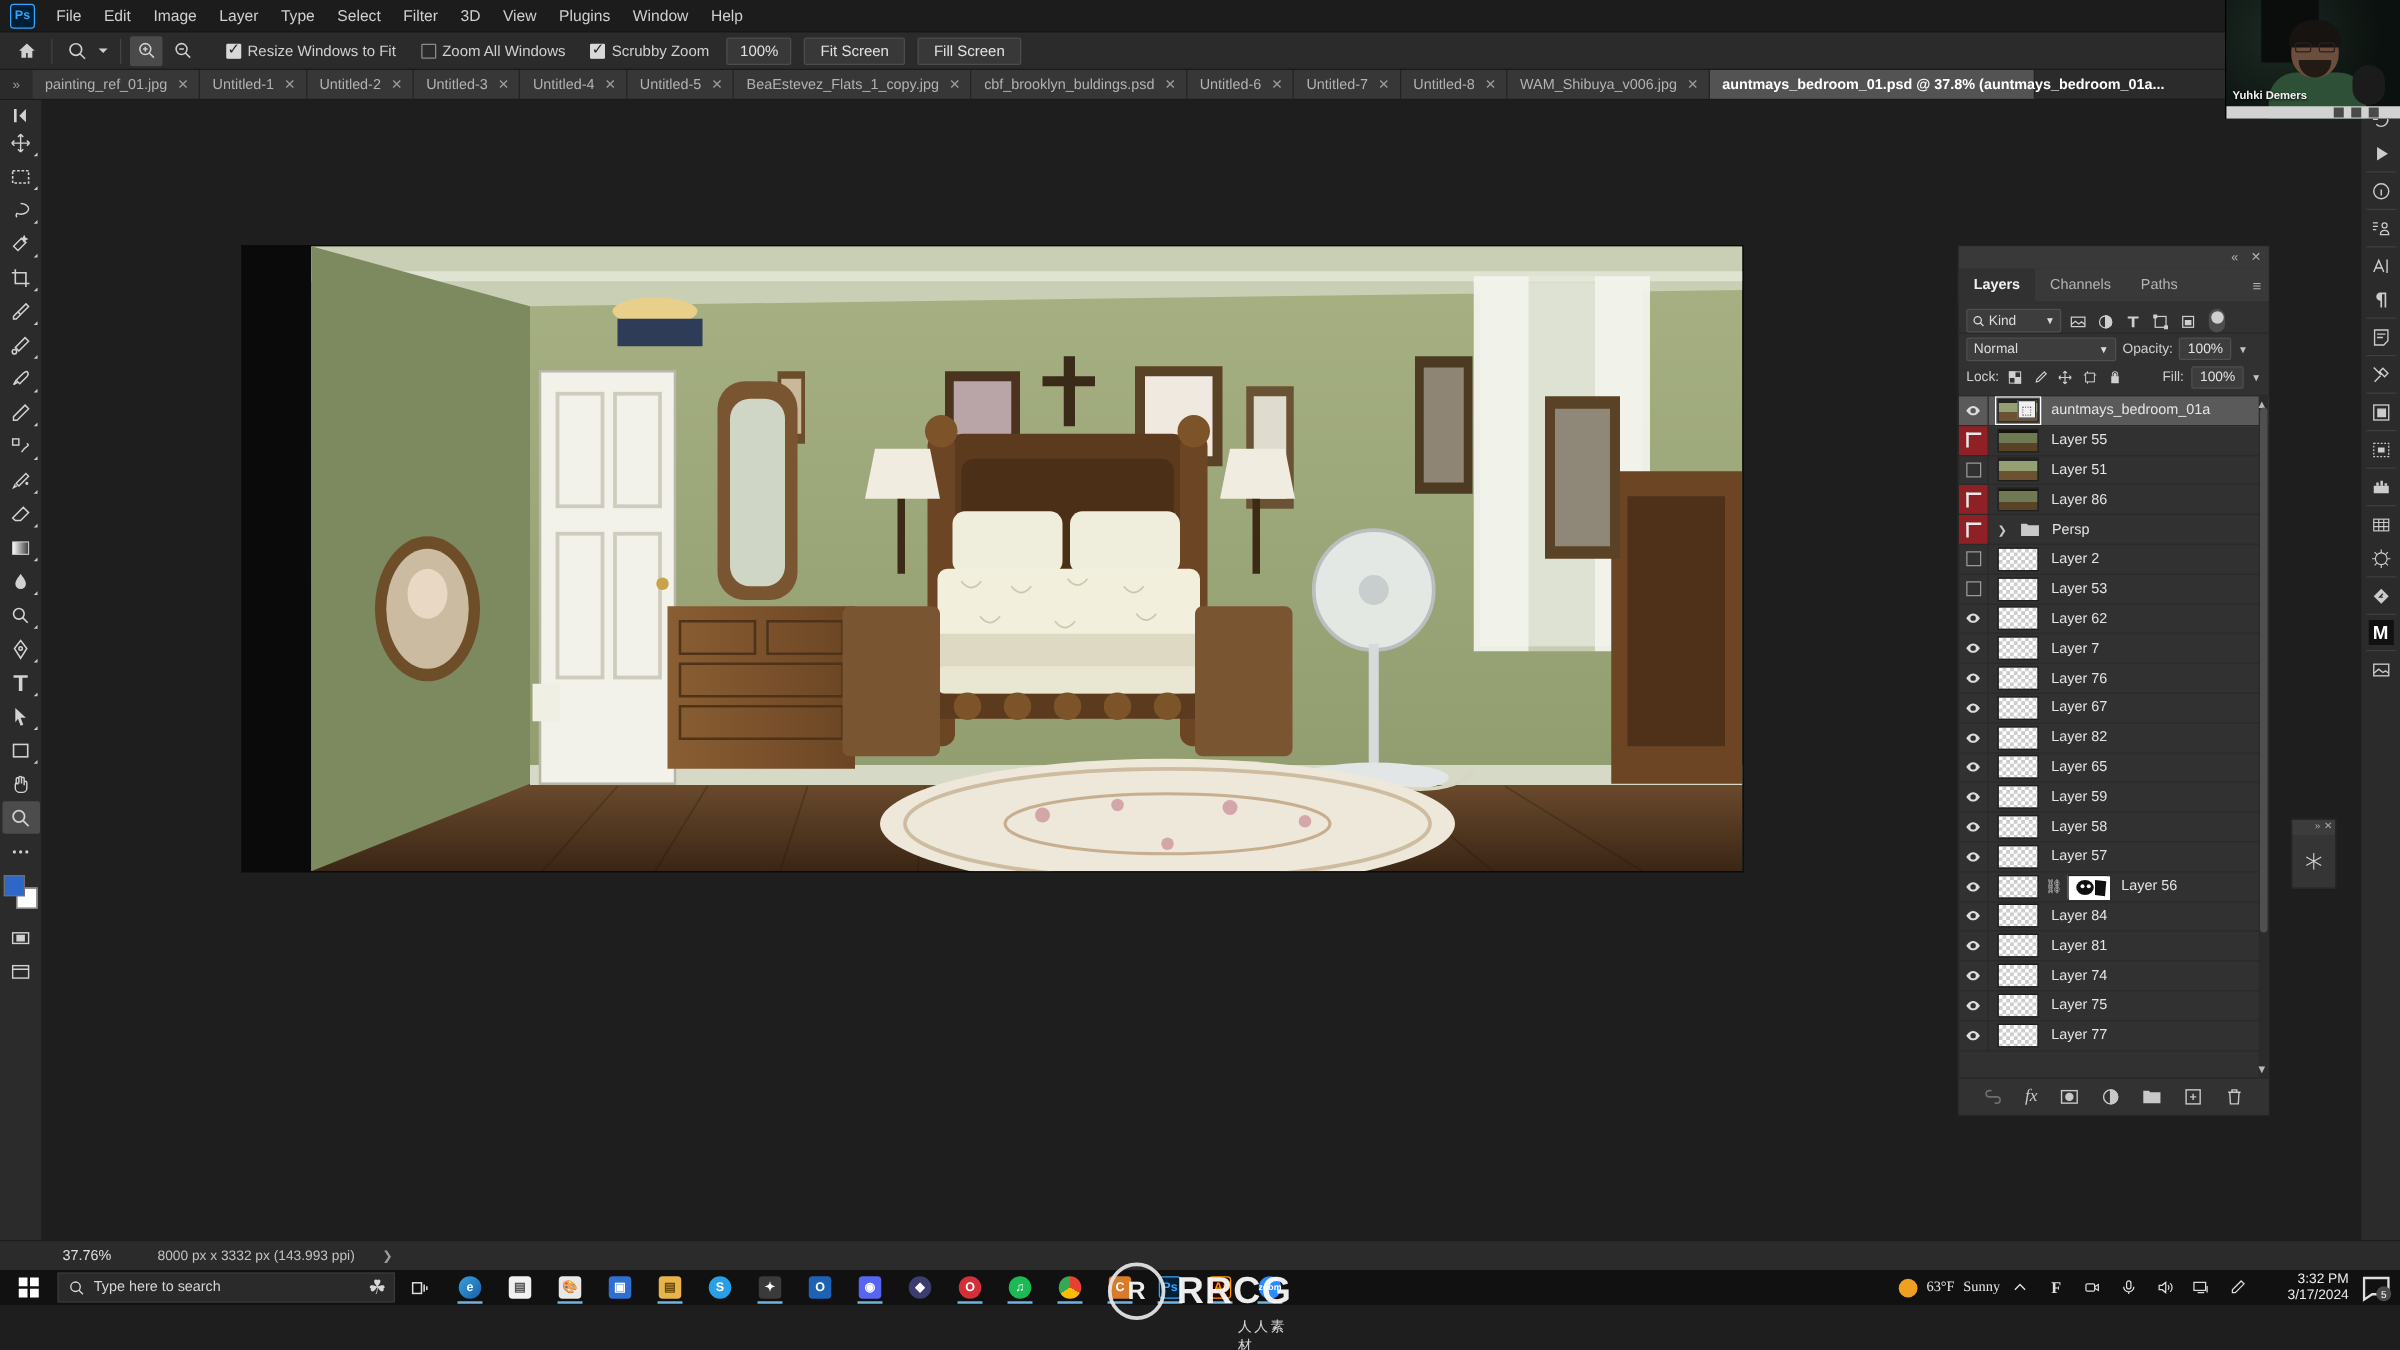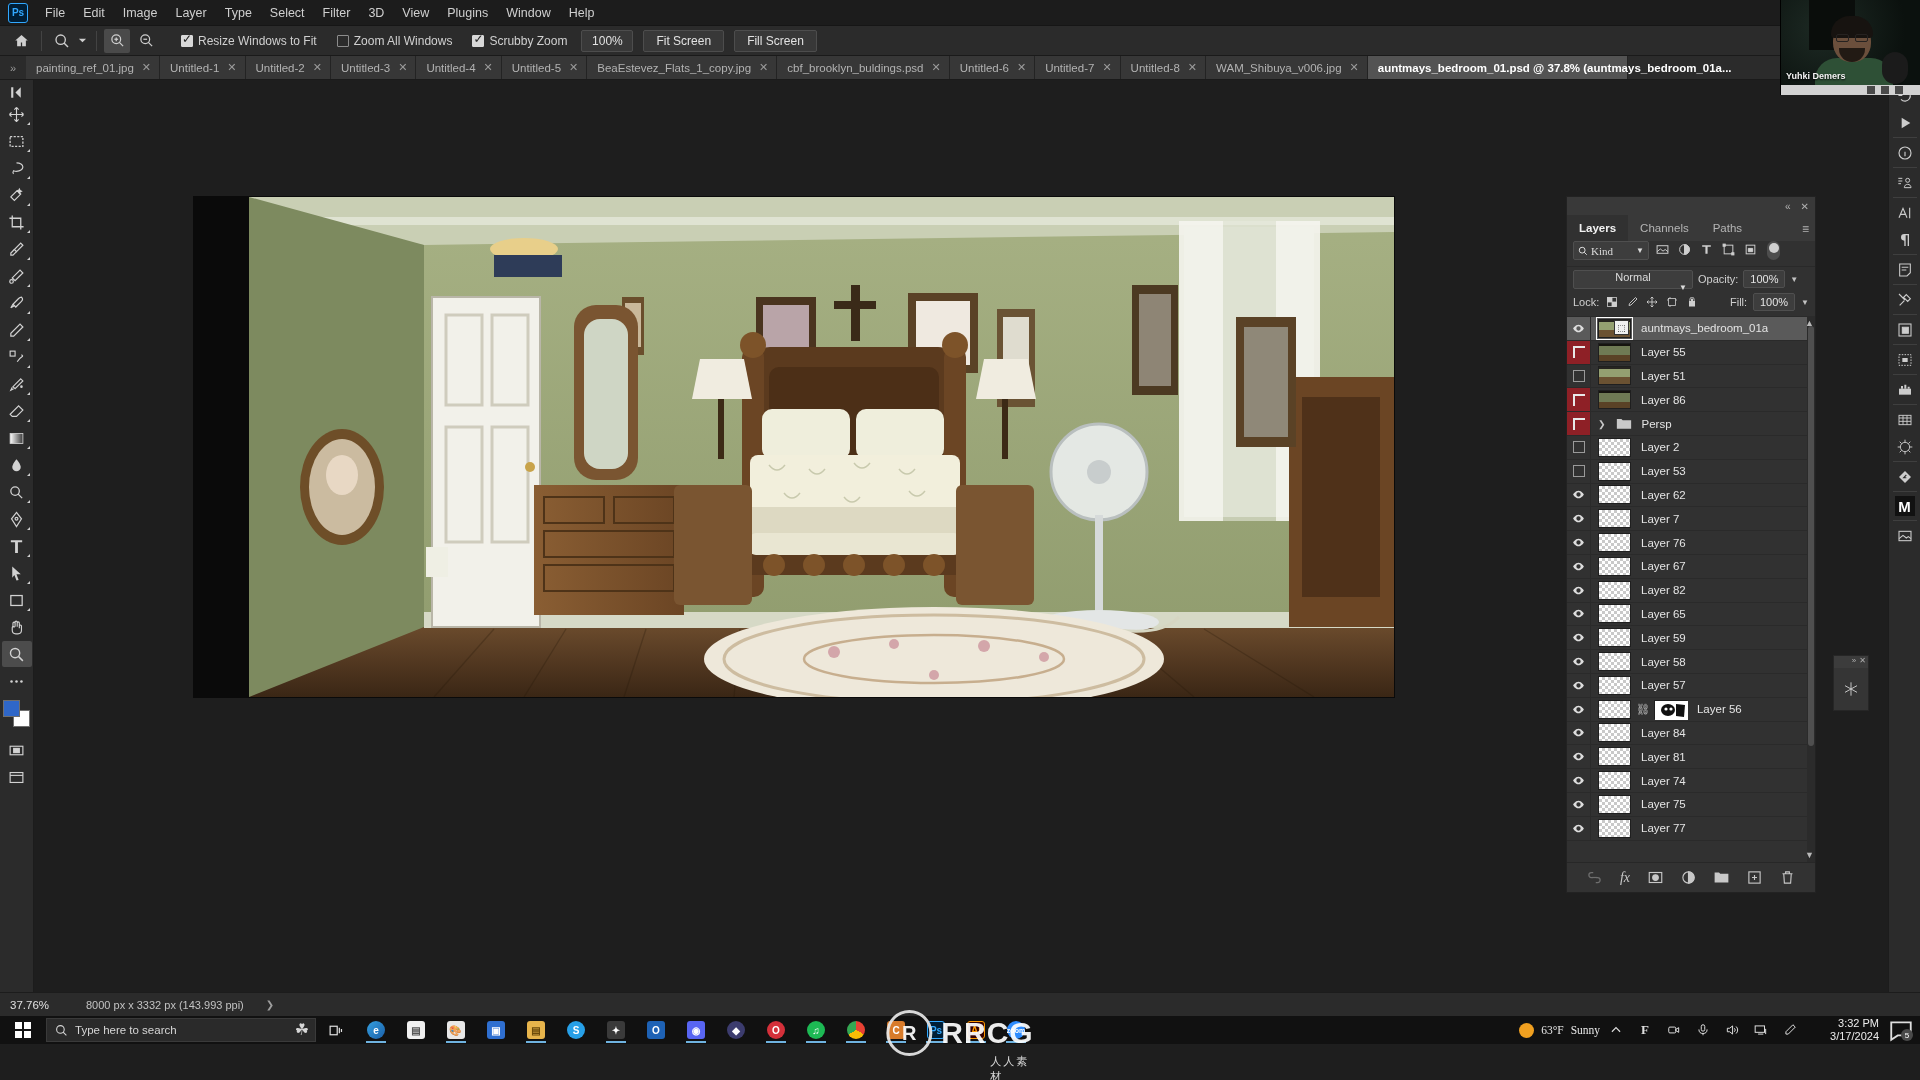--- a/index.html
+++ b/index.html
@@ -125,23 +125,22 @@
   }
   .panel-topbar span { font-size: 10px; color: #b0b0b0; }
   .panel-tabs { height: 26px; background: #393939; display: flex; align-items: stretch; position: relative; }
   .panel-tab {
     padding: 0 12px; font-size: 11.5px; color: #b5b5b5;
     display: flex; align-items: center;
   }
   .panel-tab.active { background: #313131; color: #f2f2f2; font-weight: bold; }
   .panel-menu { position: absolute; right: 6px; top: 7px; font-size: 12px; color: #b5b5b5; }
   .filter-row {
-    height: 26px; display: flex; align-items: flex-start; padding: 0 6px; gap: 5px;
+    height: 26px; display: flex; align-items: flex-end; padding: 0 6px; gap: 5px;
     border-bottom: 1px solid #292929;
-    font-family: Liberation Serif, serif;
   }
   .kind-select {
     width: 76px; height: 19px; background: #3d3d3d; border: 1px solid #4f4f4f;
     border-radius: 2px; display: flex; align-items: center; padding: 0 4px;
     font-size: 11px; color: #dcdcdc; gap: 3px;
   }
   .kind-select .cv { margin-left: auto; font-size: 8px; }
   .fil-ico { width: 17px; height: 17px; display: flex; align-items: center; justify-content: center; color: #cfcfcf; }
   .fil-ico svg { width: 13px; height: 13px; }
   .toggle-pill {
@@ -151,21 +150,21 @@
   .toggle-pill::after {
     content:""; position:absolute; left:1.5px; top:1.5px; width:10px; height:10px;
     border-radius:50%; background:#cfcfcf;
   }
   .blend-row {
     height: 24px; display: flex; align-items: center; padding: 0 6px; gap: 5px;
   }
   .blend-select {
     width: 120px; height: 19px; background: #3d3d3d; border: 1px solid #4f4f4f;
     border-radius: 2px; display: flex; align-items: center; padding: 0 5px;
-    font-size: 11px; color: #dcdcdc; flex-direction: column;
+    font-size: 11px; color: #dcdcdc;
   }
   .blend-select .cv { margin-left: auto; font-size: 8px; }
   .sm-label { font-size: 11px; color: #cfcfcf; }
   .num-field {
     width: 42px; height: 18px; background: #3d3d3d; border: 1px solid #4f4f4f;
     border-radius: 2px; font-size: 11px; color: #e4e4e4;
     display: flex; align-items: center; justify-content: center;
   }
   .mini-cv { font-size: 8px; color: #c2c2c2; }
   .lock-row { height: 22px; display: flex; align-items: center; padding: 0 6px; gap: 6px; }
@@ -259,21 +258,21 @@
   .mini-panel .mp-top { height: 12px; background: #3c3c3c; display:flex; justify-content:flex-end; gap:3px; padding-right:2px; }
   .mini-panel .mp-top span { font-size: 8px; color: #adadad; }
   .mini-panel .mp-body { display:flex; align-items:center; justify-content:center; height:42px; color:#cfcfcf; }
 
   
   .statusbar {
     position: absolute; left: 0; bottom: 28px; width: 1920px; height: 24px;
     background: #2b2b2b; display: flex; align-items: center; border-top: 1px solid #1c1c1c;
   }
   .status-zoom {
-    width: 70px; font-size: 11.5px; color: #e0e0e0; padding-left: 10px;
+    width: 70px; font-size: 11.5px; color: #e0e0e0; padding-left: 10px; margin-left: 40px;
   }
   .status-doc { font-size: 11px; color: #c2c2c2; margin-left: 16px; }
   .status-arrow { font-size: 10px; color: #9e9e9e; margin-left: 22px; }
 
   
   .taskbar {
     position: absolute; left: 0; bottom: 0; width: 1920px; height: 28px;
     background: #111111; display: flex; align-items: center;
   }
   .start-btn { width: 46px; display: flex; align-items: center; justify-content: center; }

